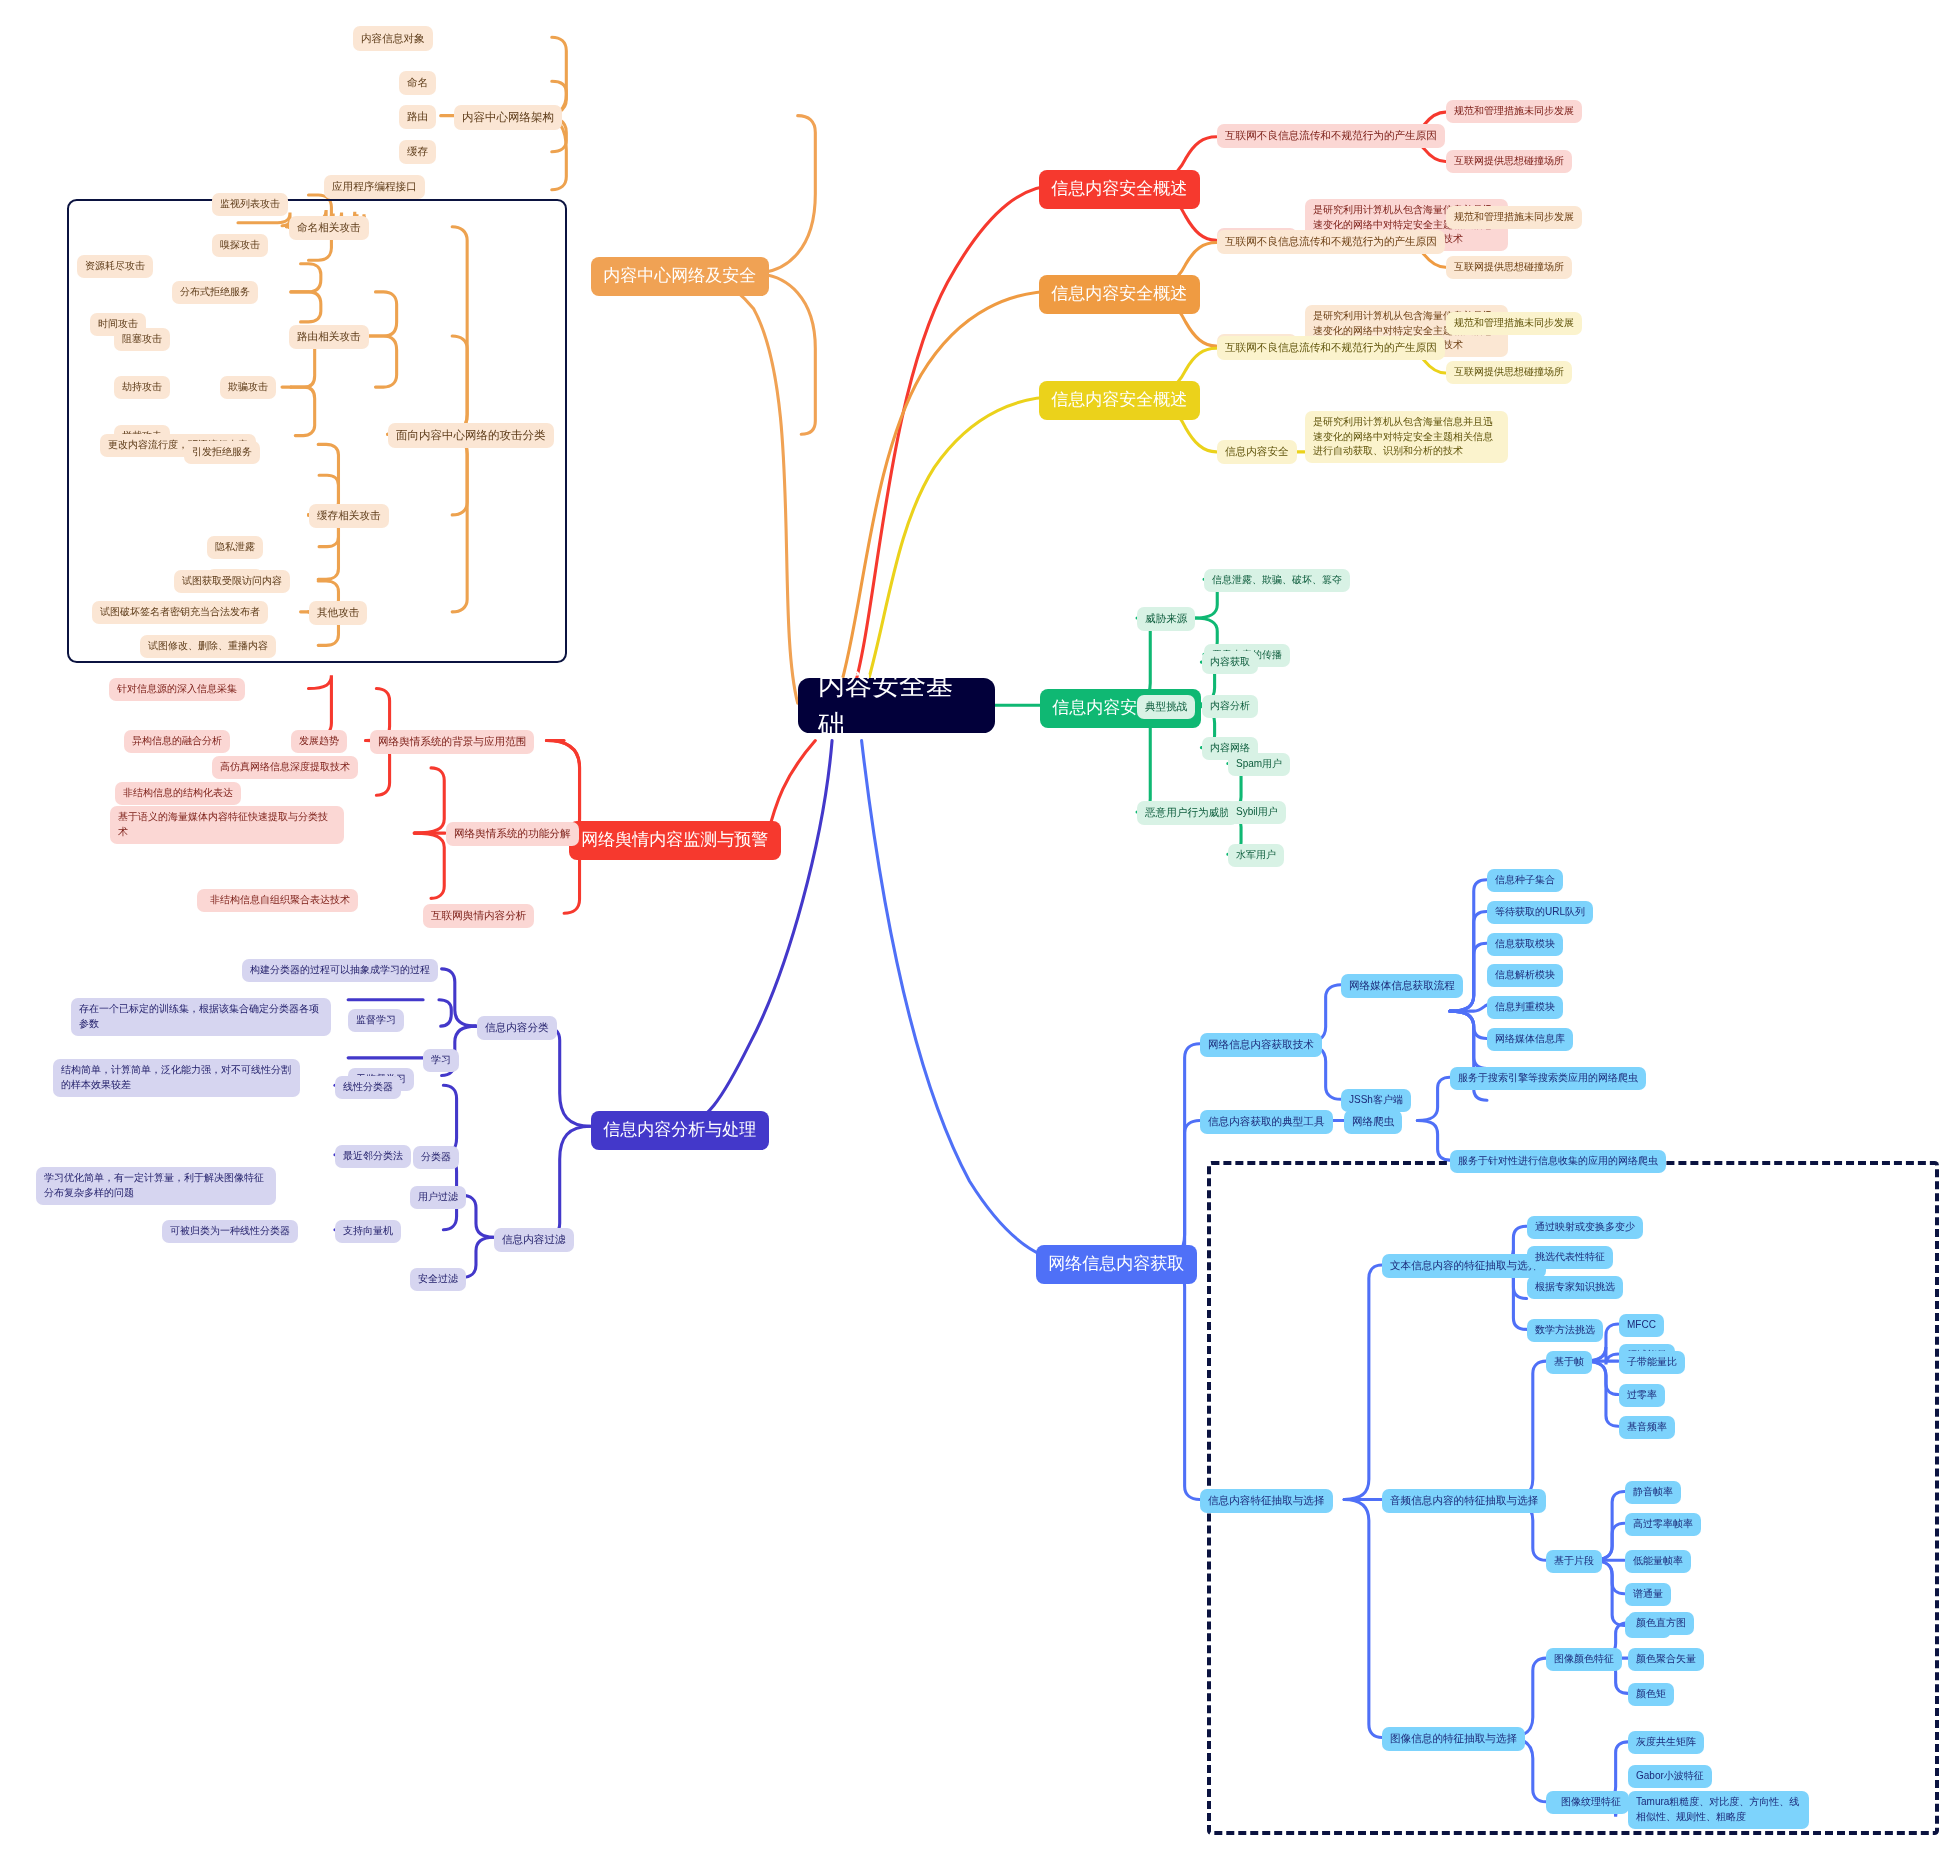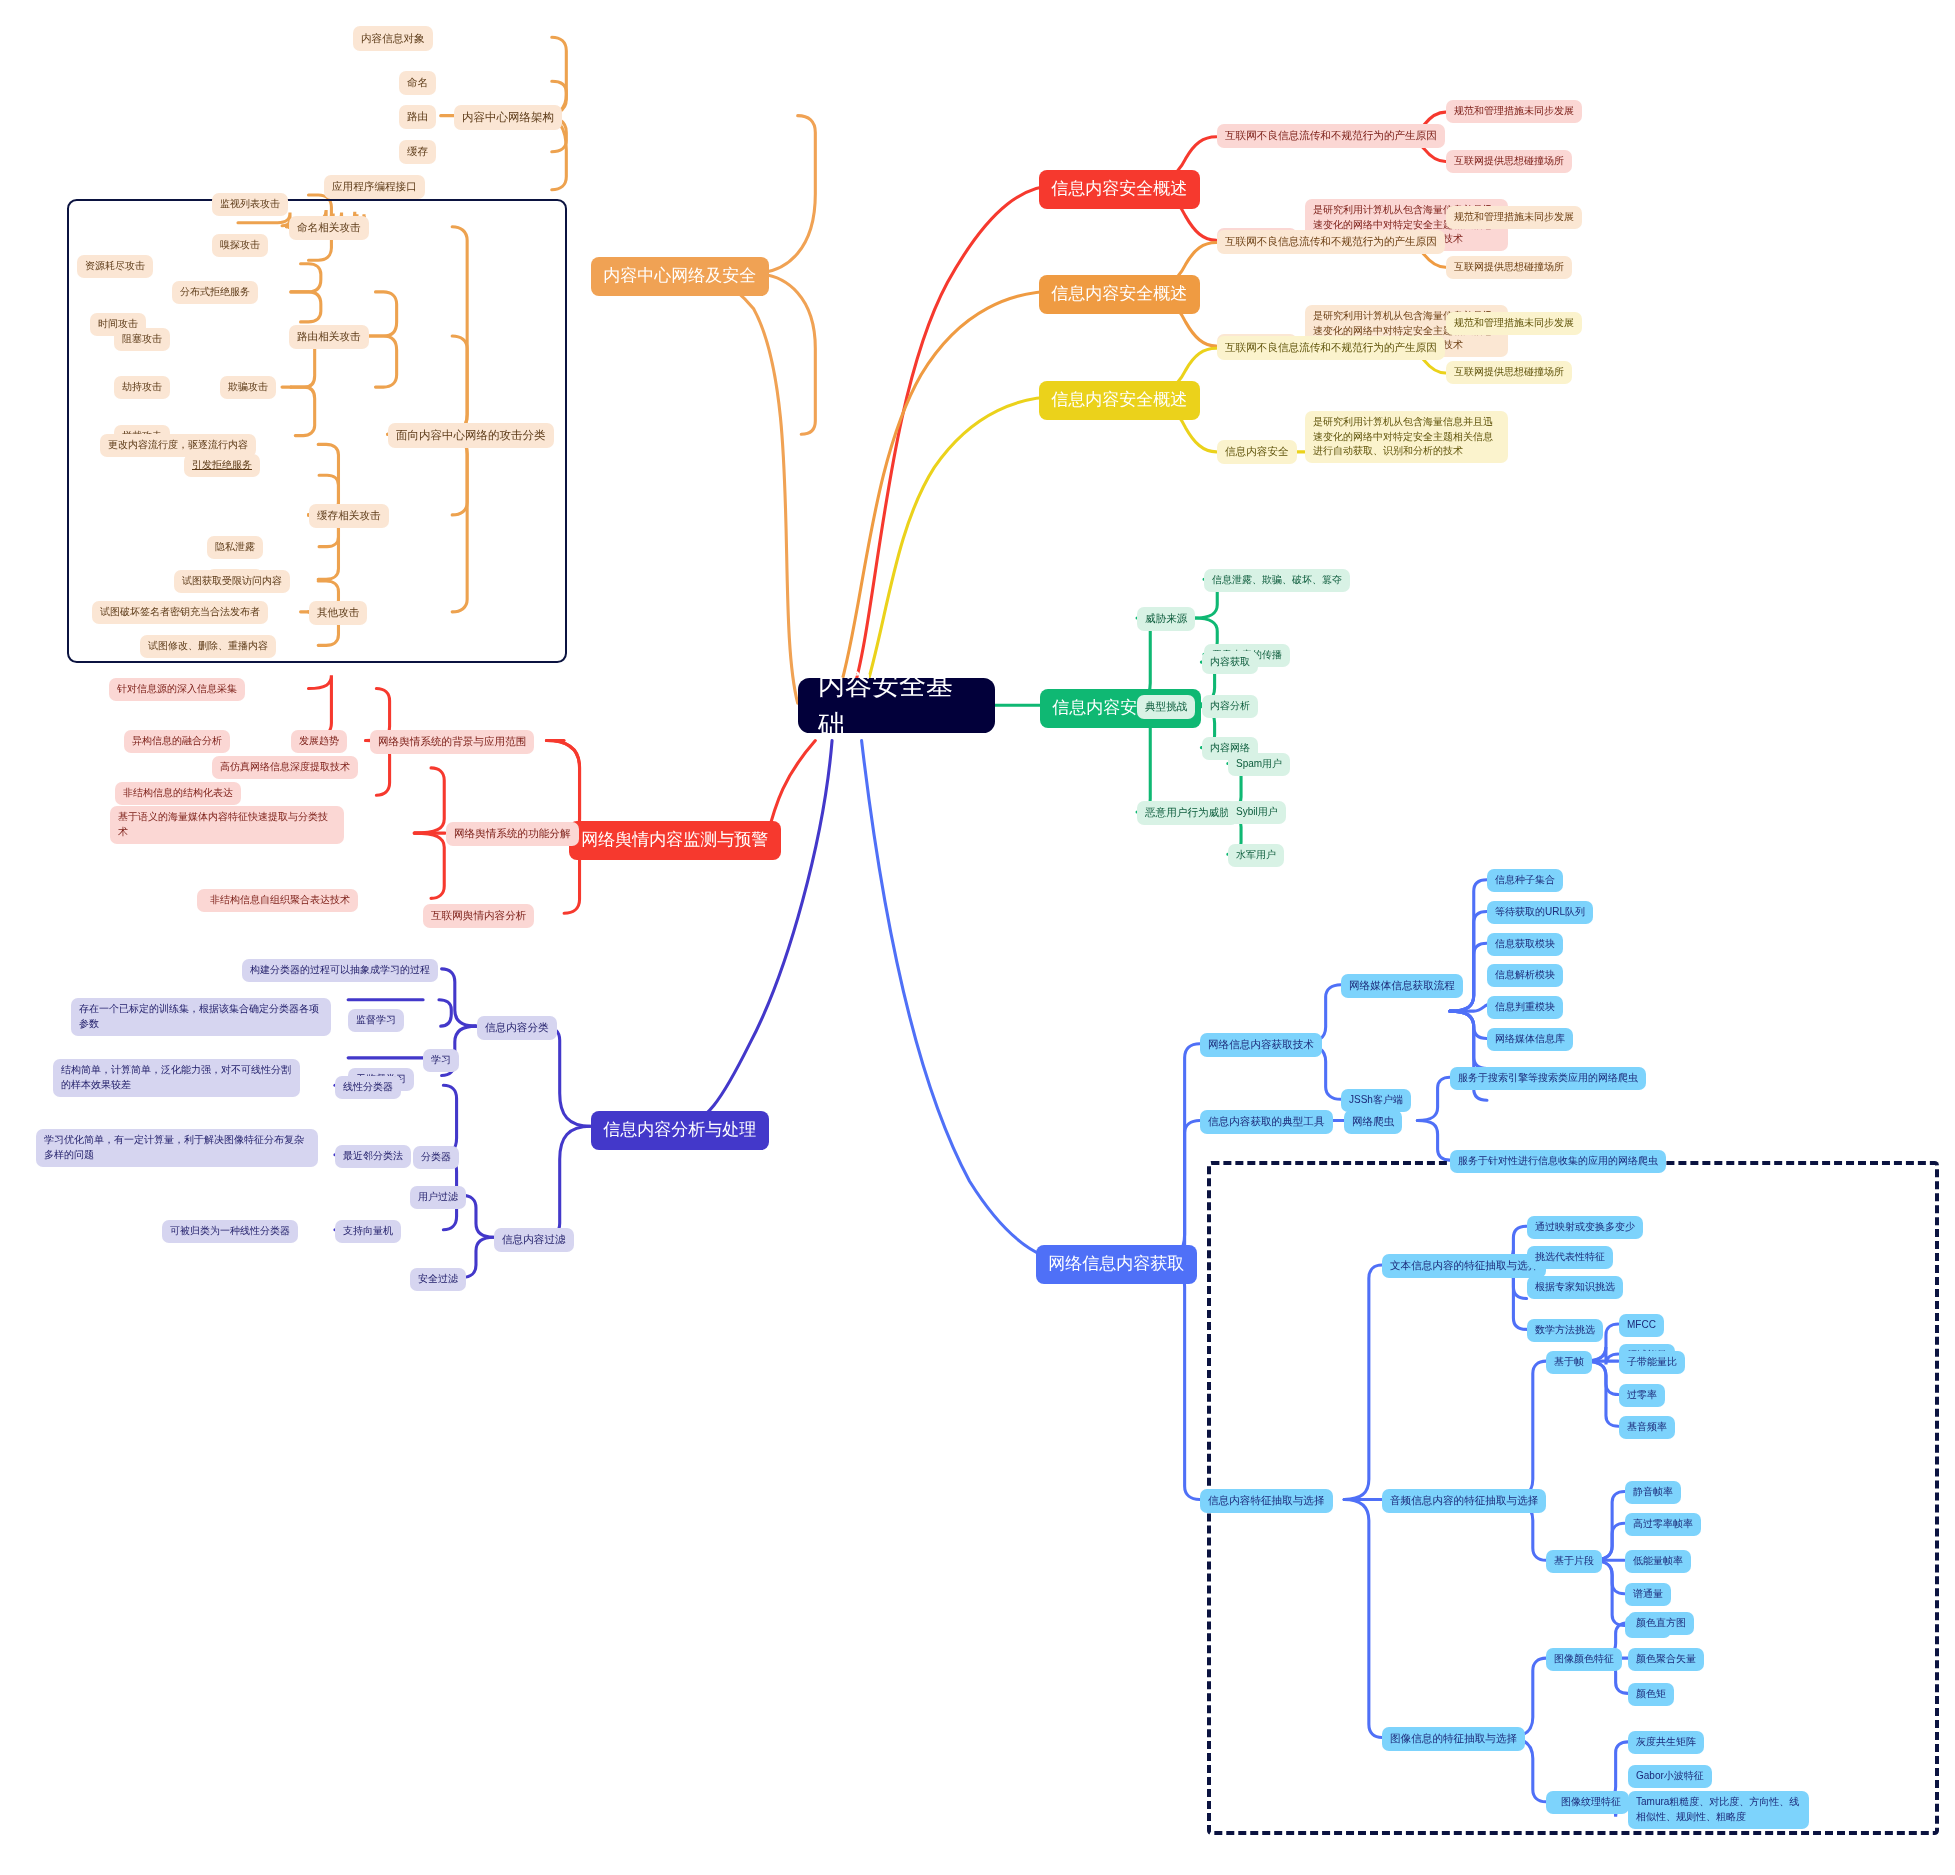--- a/index.html
+++ b/index.html
@@ -293,21 +293,21 @@
   <div class="node l4 c-orange-sub" style="left:172px; top:281px;">分布式拒绝服务</div>
   <div class="node l4 c-orange-sub" style="left:77px; top:255px;">资源耗尽攻击</div>
   <div class="node l4 c-orange-sub" style="left:90px; top:313px;">时间攻击</div>
   <div class="node l4 c-orange-sub" style="left:220px; top:376px;">欺骗攻击</div>
   <div class="node l4 c-orange-sub" style="left:114px; top:328px;">阻塞攻击</div>
   <div class="node l4 c-orange-sub" style="left:114px; top:376px;">劫持攻击</div>
   <div class="node l4 c-orange-sub" style="left:114px; top:425px;">拦截攻击</div>
 
   <div class="node l3 c-orange-sub" style="left:309px; top:504px;">缓存相关攻击</div>
   <div class="node l4 c-orange-sub" style="left:100px; top:434px;">更改内容流行度，驱逐流行内容</div>
-  <div class="node l4 c-orange-sub" style="left:184px; top:454px;text-decoration:underline;">引发拒绝服务</div>
+  <div class="node l4 c-orange-sub" style="left:184px; top:441px;">引发拒绝服务</div>
   <div class="node l4 c-orange-sub" style="left:207px; top:536px;">隐私泄露</div>
   <div class="node l4 c-orange-sub" style="left:207px; top:569px;">缓存污染</div>
 
   <div class="node l3 c-orange-sub" style="left:309px; top:601px;">其他攻击</div>
   <div class="node l4 c-orange-sub" style="left:174px; top:570px;">试图获取受限访问内容</div>
   <div class="node l4 c-orange-sub" style="left:92px; top:601px;">试图破坏签名者密钥充当合法发布者</div>
   <div class="node l4 c-orange-sub" style="left:140px; top:635px;">试图修改、删除、重播内容</div>
 
   <div class="node l1 c-red-main" style="left:1039px; top:170px;">信息内容安全概述</div>
   <div class="node l3 c-red-sub" style="left:1217px; top:124px;">互联网不良信息流传和不规范行为的产生原因</div>
@@ -362,21 +362,21 @@
   <div class="node l4 c-purple-sub" style="left:423px; top:1049px;">学习</div>
   <div class="node l4 c-purple-sub" style="left:348px; top:1009px;">监督学习</div>
   <div class="node l4 c-purple-sub" style="left:71px; top:998px; width:260px; align-items:flex-start;">存在一个已标定的训练集，根据该集合确定分类器各项参数</div>
   <div class="node l4 c-purple-sub" style="left:348px; top:1068px;">无监督学习</div>
   <div class="node l4 c-purple-sub" style="left:112px; top:1068px;">分类器参数仅由被分类的数据本身决定</div>
 
   <div class="node l4 c-purple-sub" style="left:413px; top:1146px;">分类器</div>
   <div class="node l4 c-purple-sub" style="left:335px; top:1076px;">线性分类器</div>
   <div class="node l4 c-purple-sub" style="left:53px; top:1059px; width:247px; align-items:flex-start;">结构简单，计算简单，泛化能力强，对不可线性分割的样本效果较差</div>
   <div class="node l4 c-purple-sub" style="left:335px; top:1145px;">最近邻分类法</div>
-  <div class="node l4 c-purple-sub" style="left:36px; top:1129px; width:282px; align-items:flex-start;">学习优化简单，有一定计算量，利于解决图像特征分布复杂多样的问题</div>
+  <div class="node l4 c-purple-sub" style="left:36px; top:1167px; width:240px; align-items:flex-start;">学习优化简单，有一定计算量，利于解决图像特征分布复杂多样的问题</div>
   <div class="node l4 c-purple-sub" style="left:335px; top:1220px;">支持向量机</div>
   <div class="node l4 c-purple-sub" style="left:162px; top:1220px;">可被归类为一种线性分类器</div>
 
   <div class="node l3 c-purple-sub" style="left:494px; top:1228px;">信息内容过滤</div>
   <div class="node l4 c-purple-sub" style="left:410px; top:1186px;">用户过滤</div>
   <div class="node l4 c-purple-sub" style="left:410px; top:1268px;">安全过滤</div>
 
   <div class="node l1 c-blue-main" style="left:1036px; top:1245px;">网络信息内容获取</div>
   <div class="node l3 c-blue-sub" style="left:1200px; top:1033px;">网络信息内容获取技术</div>
   <div class="node l3 c-blue-sub" style="left:1341px; top:974px;">网络媒体信息获取流程</div>

